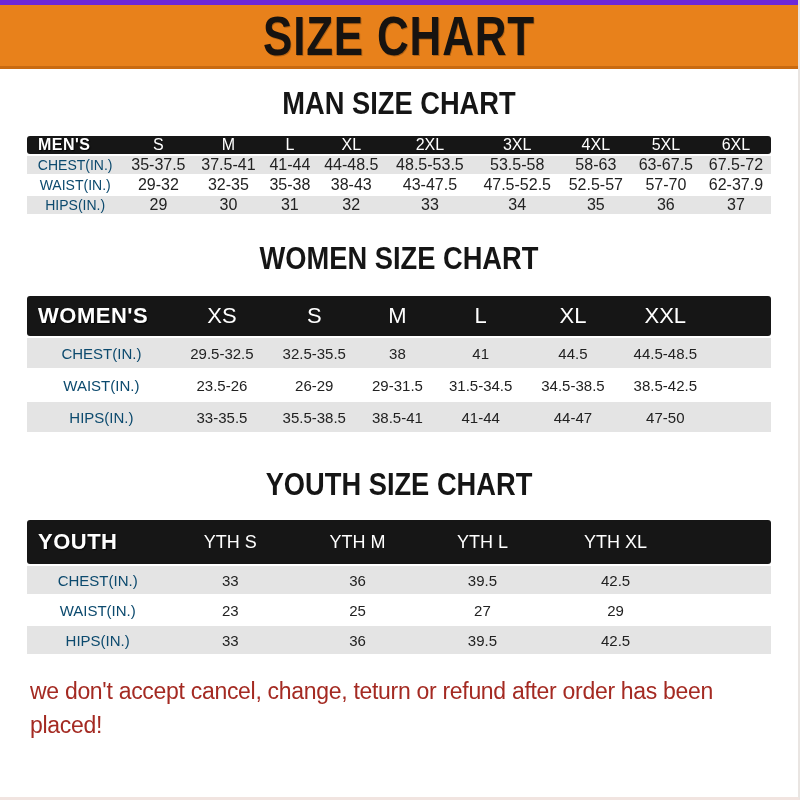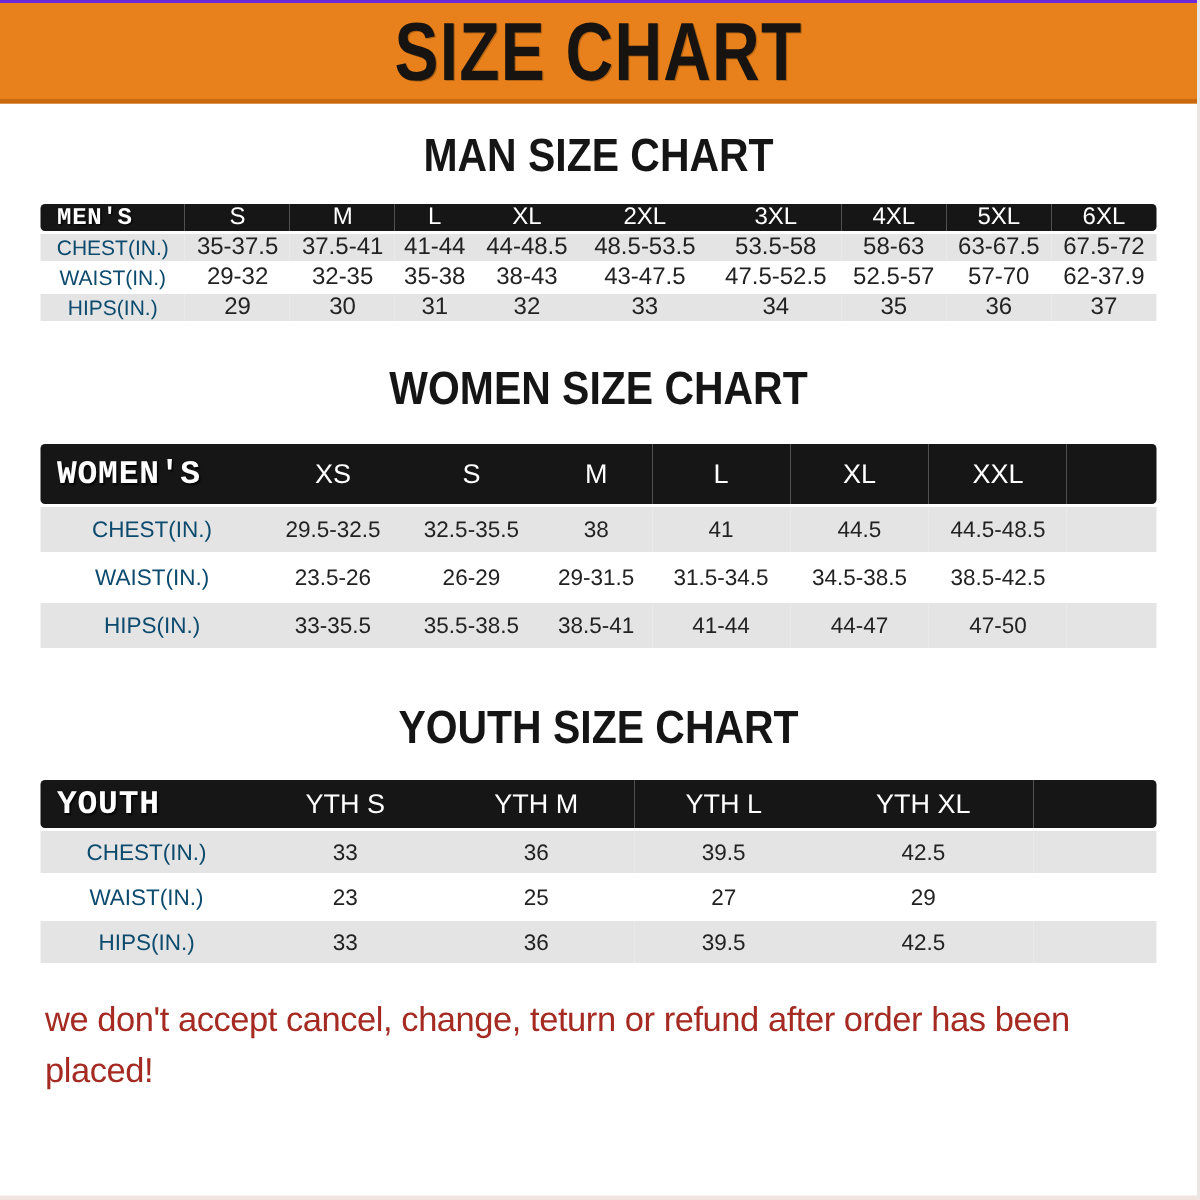--- a/index.html
+++ b/index.html
@@ -11,21 +11,21 @@
     font-family: "Liberation Sans", sans-serif;
     overflow: hidden;
     border-right: 2px solid #e9e5e2;
     border-bottom: 3px solid #f1e4e0;
   }
 
   
   .banner {
     height: 69px;
     background: var(--banner-bg, #E8811B);
-    border-top: 2px solid #6d28d9;
+    border-top: 5px solid #6d28d9;
     border-bottom: 3px solid #c96a10;
     display: flex;
     align-items: center;
     justify-content: center;
   }
   .banner h1 {
     color: #171310;
     font-size: 55px;
     font-weight: bold;
     letter-spacing: 1px;
@@ -64,40 +64,40 @@
     text-align: center;
     vertical-align: middle;
   }
   .size-table thead th.corner-label {
     text-align: left;
     padding-left: 11px;
     font-weight: bold;
     letter-spacing: 0.5px;
     text-shadow: 1px 1px 1px rgba(0,0,0,0.8);
   }
-  .size-table thead th:first-child { border-radius: 3px 0 0 3px; font-family: Liberation Mono, monospace; }
+  .size-table thead th:first-child { border-radius: 3px 0 0 3px; }
   .size-table thead th:last-child  { border-radius: 0 3px 3px 0; }
   .size-table tbody td {
     text-align: center;
     vertical-align: middle;
     color: #222222;
   }
   .size-table tbody tr:nth-child(odd) td  { background: var(--row-alt, #E4E4E4); }
   .size-table tbody tr:nth-child(even) td { background: #ffffff; }
   .size-table tbody td.row-label { font-size: 14px; color: #0c4a6e; }
 
   
-  .table-women thead th { height: 40px; font-size: 18px; }
+  .table-women thead th { height: 40px; font-size: 22px; }
   .table-women thead th.corner-label { font-size: 22px; width: 20%; }
   .table-women tbody td { height: 30px; font-size: 15px; }
   .table-women tbody td.row-label { font-size: 15px; }
   .table-women .spacer-col { width: 8%; }
 
   
-  .table-youth thead th { height: 32px; font-size: 18px; }
+  .table-youth thead th { height: 44px; font-size: 18px; }
   .table-youth thead th.corner-label { font-size: 22px; width: 19%; }
   .table-youth tbody td { height: 28px; font-size: 15px; }
   .table-youth tbody td.row-label { font-size: 15px; }
   .table-youth .spacer-col { width: 11%; }
 
   
   .footer {
     margin: 18px 28px 0 30px;
     color: var(--footer-red, #A42A22);
     font-size: 23px;

